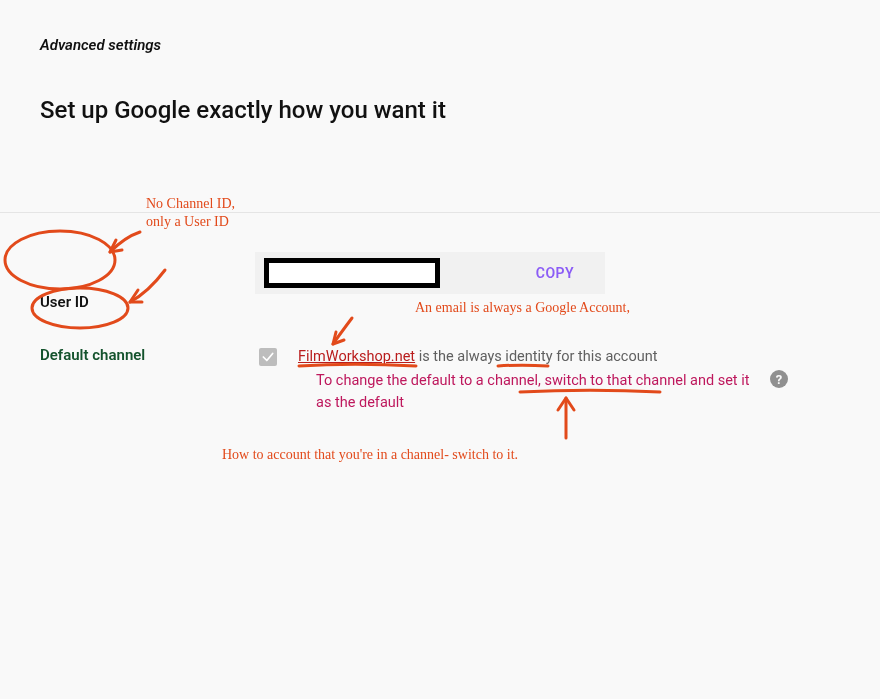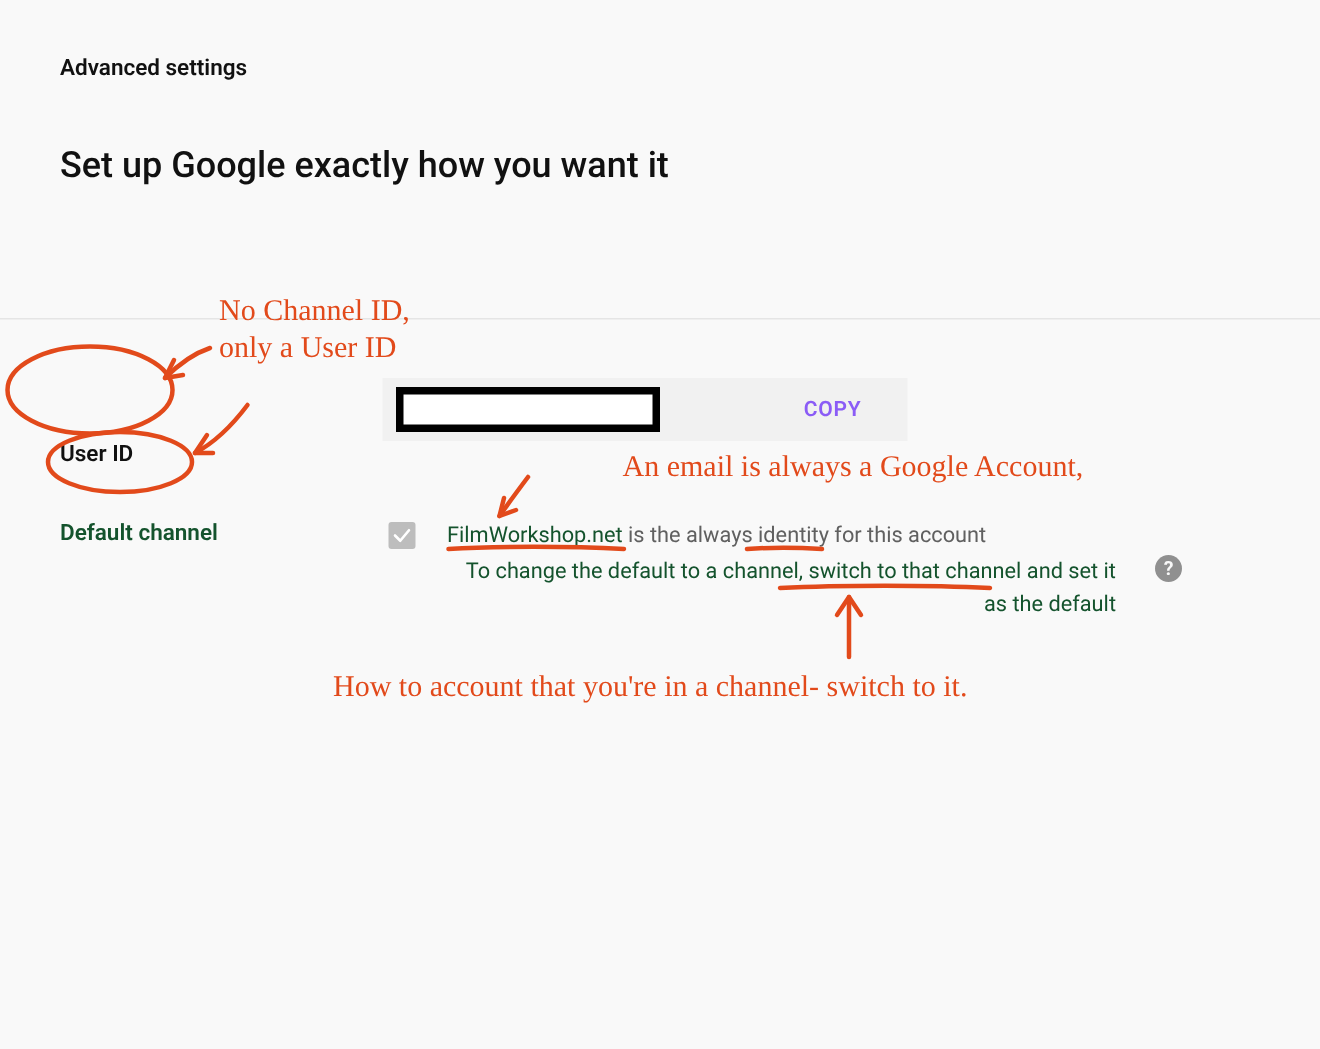--- a/index.html
+++ b/index.html
@@ -18,20 +18,21 @@
     background: #f9f9f9;
     box-sizing: border-box;
   }
   .breadcrumb {
     position: absolute;
     left: 40px;
     top: 36px;
     font-size: 15px;
     font-weight: 600;
     color: #111;
+    font-style: italic;
   }
   .page-title {
     position: absolute;
     left: 40px;
     top: 96px;
     font-size: 24px;
     font-weight: 500;
     color: #111;
   }
   .divider {
@@ -113,31 +114,31 @@
   .checkbox svg { width: 14px; height: 14px; }
   .desc1 {
     position: absolute;
     left: 298px;
     top: 348px;
     font-size: 14.5px;
     color: #606060;
     white-space: nowrap;
   }
   .desc1 .brand {
-    color: #14532d;
+    color: #b91c1c;
+    text-decoration: underline;
   }
   .desc2 {
     position: absolute;
-    left: 298px;
+    left: 316px;
     top: 370px;
     width: 446px;
     font-size: 14.5px;
-    color: #14532d;
+    color: #be185d;
     line-height: 1.5;
-    text-align: right;
   }
   .help-icon {
     position: absolute;
     left: 770px;
     top: 370px;
     width: 18px;
     height: 18px;
     border-radius: 50%;
     background: #909090;
     color: #f9f9f9;
@@ -147,21 +148,21 @@
     align-items: center;
     justify-content: center;
     cursor: pointer;
   }
 
   
   .anno {
     position: absolute;
     color: #e24a1b;
     font-family: "Segoe Script", "Comic Sans MS", cursive;
-    font-size: 20px;
+    font-size: 14px;
     line-height: 1.25;
     white-space: nowrap;
   }
   svg.overlay {
     position: absolute;
     left: 0;
     top: 0;
     width: 880px;
     height: 699px;
     pointer-events: none;

